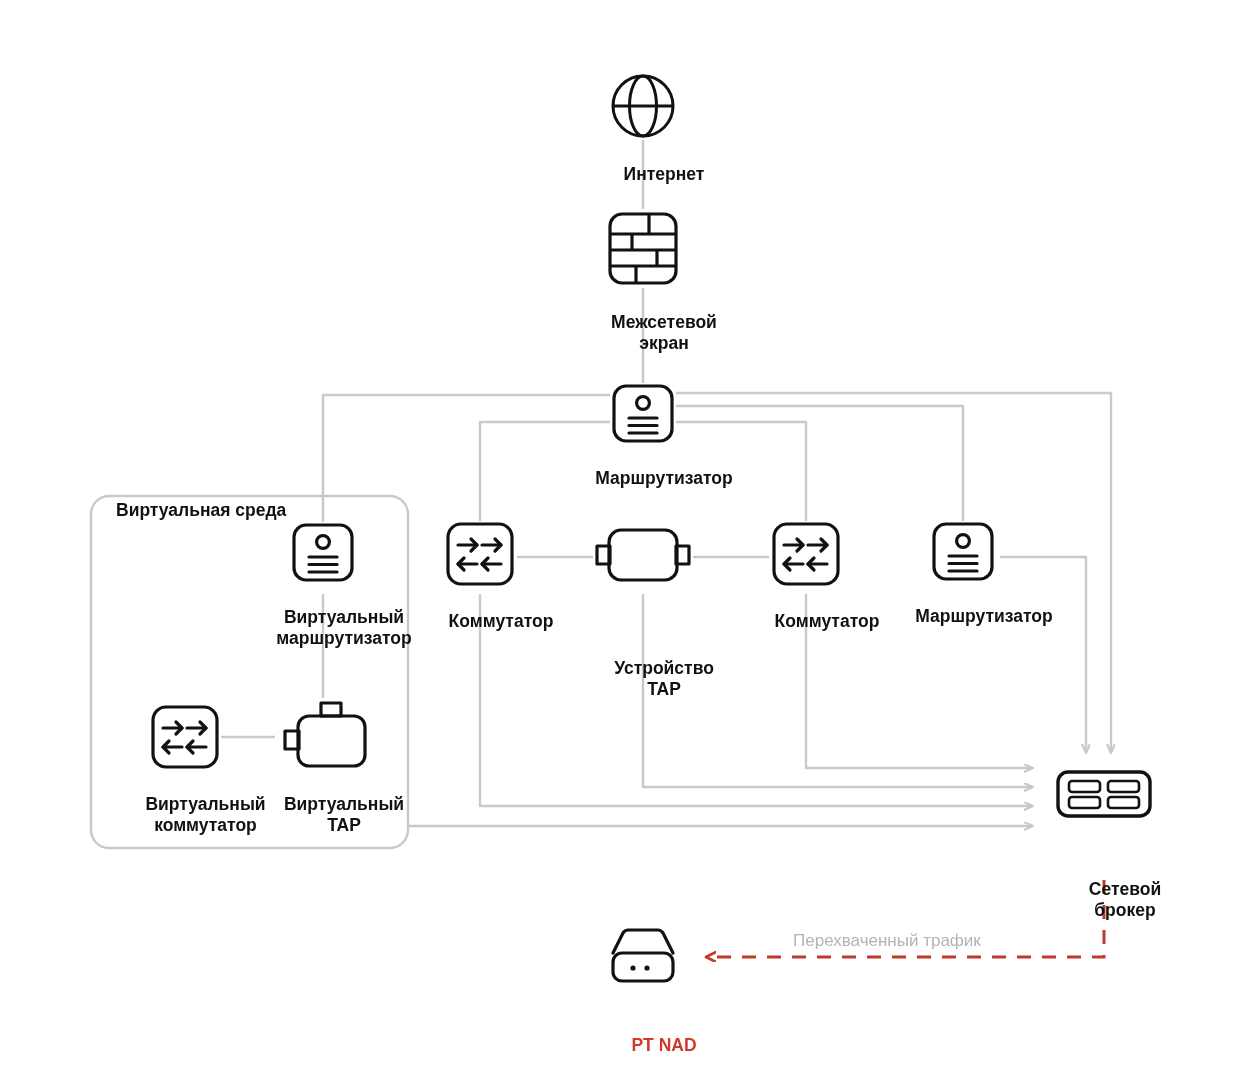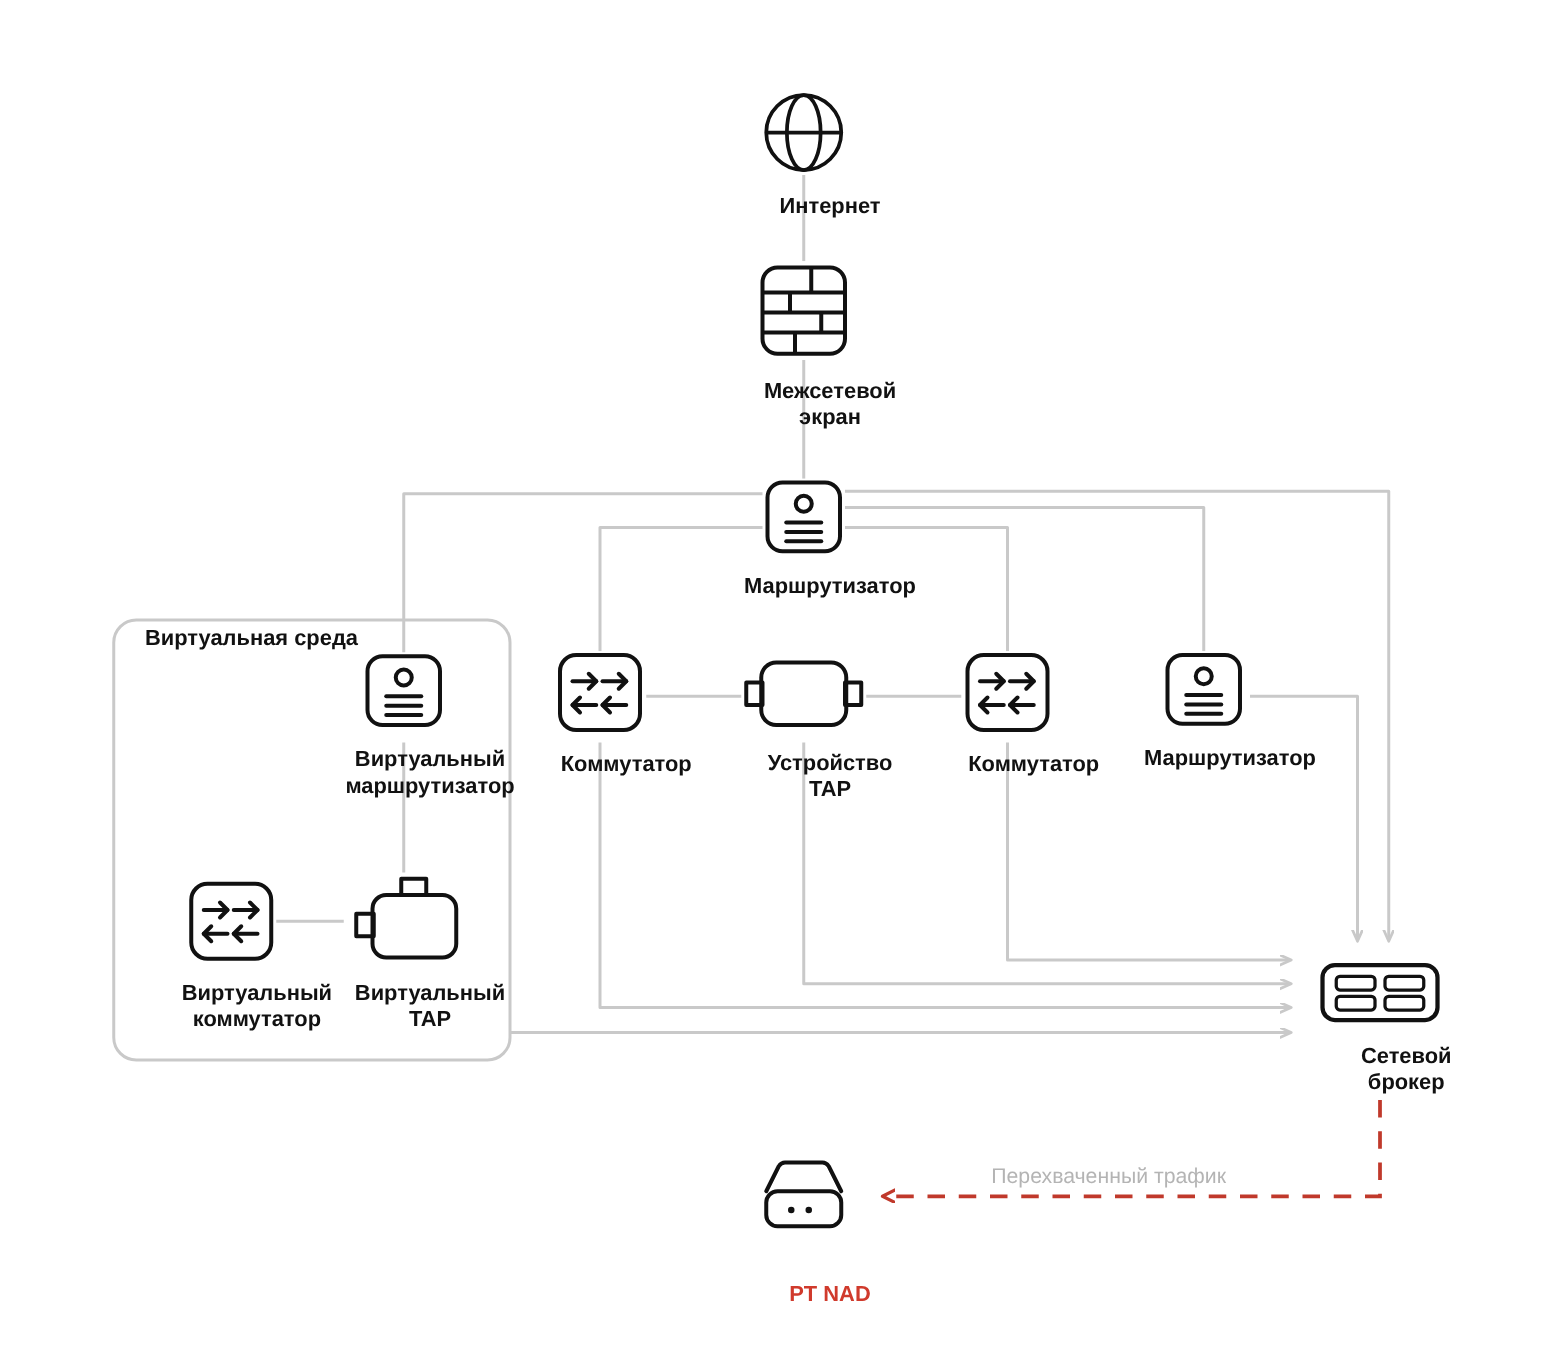--- a/index.html
+++ b/index.html
@@ -27,21 +27,21 @@
     display: flex;
     flex-direction: column;
     align-items: center;
     z-index: 5;
   }
   .node-icon {
     display: block;
     background: #ffffff;
   }
   .node-label {
-    margin-top: 14px;
+    margin-top: 24px;
     font-size: 17.5px;
     font-weight: bold;
     color: #111111;
     text-align: center;
     line-height: 1.18;
     white-space: pre-line;
     padding-left: 42px;
   }
   .node-label.red {
     color: #d03a2c;
@@ -216,21 +216,21 @@
           <path d="M51,18 L57,24 L51,30"></path>
         <line x1="33" y1="43" x2="14" y2="43"></line>
           <path d="M20,37 L14,43 L20,49"></path>
         <line x1="57" y1="43" x2="38" y2="43"></line>
           <path d="M44,37 L38,43 L44,49"></path>
       </g>
     </svg>
     <div class="node-label">Коммутатор</div>
   </div>
 
-  <div class="node" style="left:573px; top:524px; width:140px;">
+  <div class="node" style="left:573px; top:524px; width:140px;gap:48px;">
     <svg class="node-icon" width="100" height="62" viewBox="0 0 100 62">
       <g fill="none" stroke="#111111" stroke-width="3.2" stroke-linecap="round" stroke-linejoin="round">
         <rect x="16" y="6" width="68" height="50" rx="12" ry="12"></rect>
         <rect x="4" y="22" width="13" height="18"></rect>
         <rect x="83" y="22" width="13" height="18"></rect>
       </g>
     </svg>
     <div class="node-label">Устройство
 TAP</div>
   </div>
@@ -258,21 +258,21 @@
         <rect x="4" y="3" width="58" height="55" rx="12" ry="12" stroke-linejoin="round"></rect>
         <circle cx="33" cy="20" r="6.4"></circle>
         <line x1="19" y1="35" x2="47" y2="35"></line>
         <line x1="19" y1="42.5" x2="47" y2="42.5"></line>
         <line x1="19" y1="50" x2="47" y2="50"></line>
       </g>
     </svg>
     <div class="node-label">Маршрутизатор</div>
   </div>
 
-  <div class="node" style="left:1034px; top:768px; width:140px;">
+  <div class="node" style="left:1034px; top:768px; width:140px;gap:35px;">
     <svg class="node-icon" width="100" height="52" viewBox="0 0 100 52">
       <g fill="none" stroke="#111111" stroke-linejoin="round">
         <rect x="4" y="4" width="92" height="44" rx="10" ry="10" stroke-width="3.4"></rect>
         <rect x="15" y="13" width="31" height="11" rx="3" ry="3" stroke-width="2.6"></rect>
         <rect x="54" y="13" width="31" height="11" rx="3" ry="3" stroke-width="2.6"></rect>
         <rect x="15" y="29" width="31" height="11" rx="3" ry="3" stroke-width="2.6"></rect>
         <rect x="54" y="29" width="31" height="11" rx="3" ry="3" stroke-width="2.6"></rect>
       </g>
     </svg>
     <div class="node-label">Сетевой

